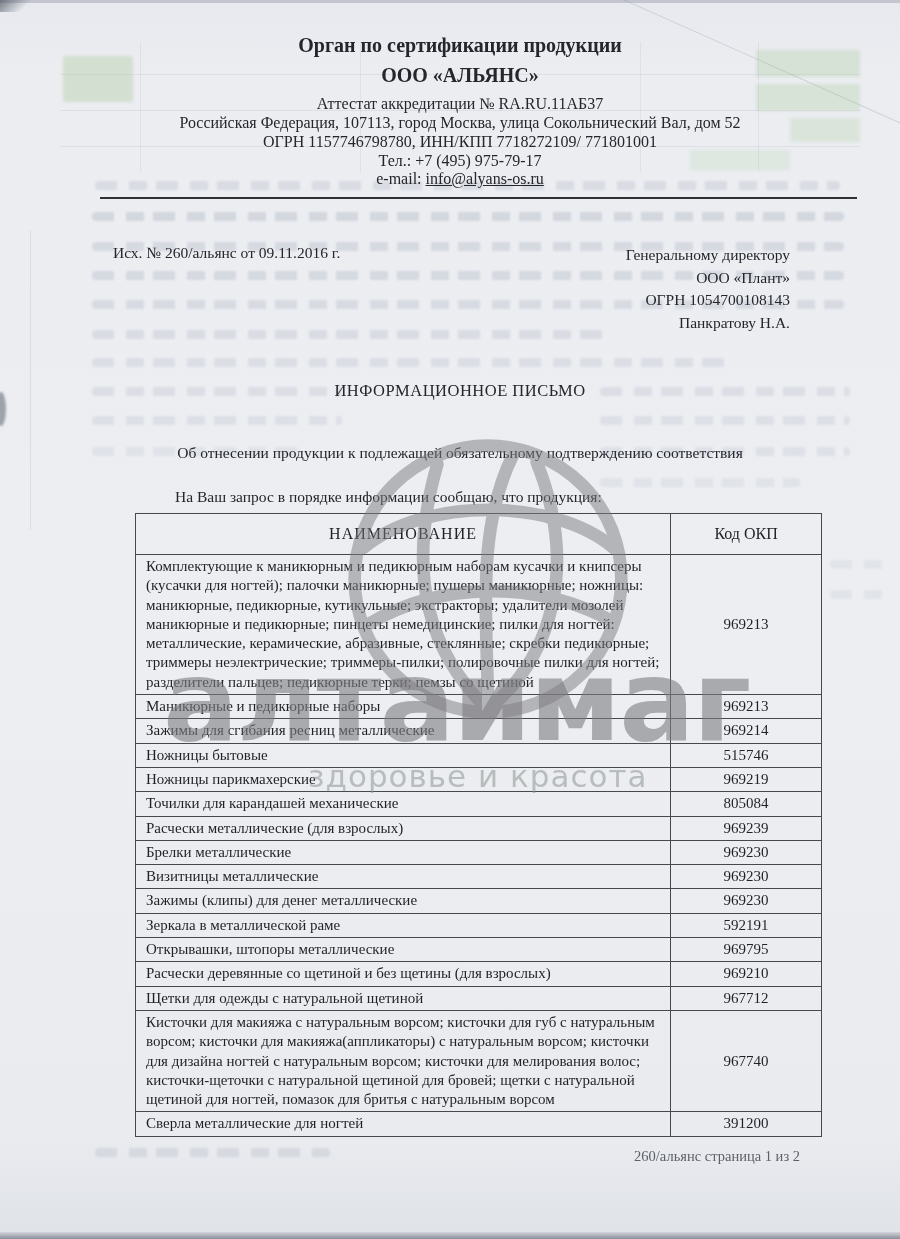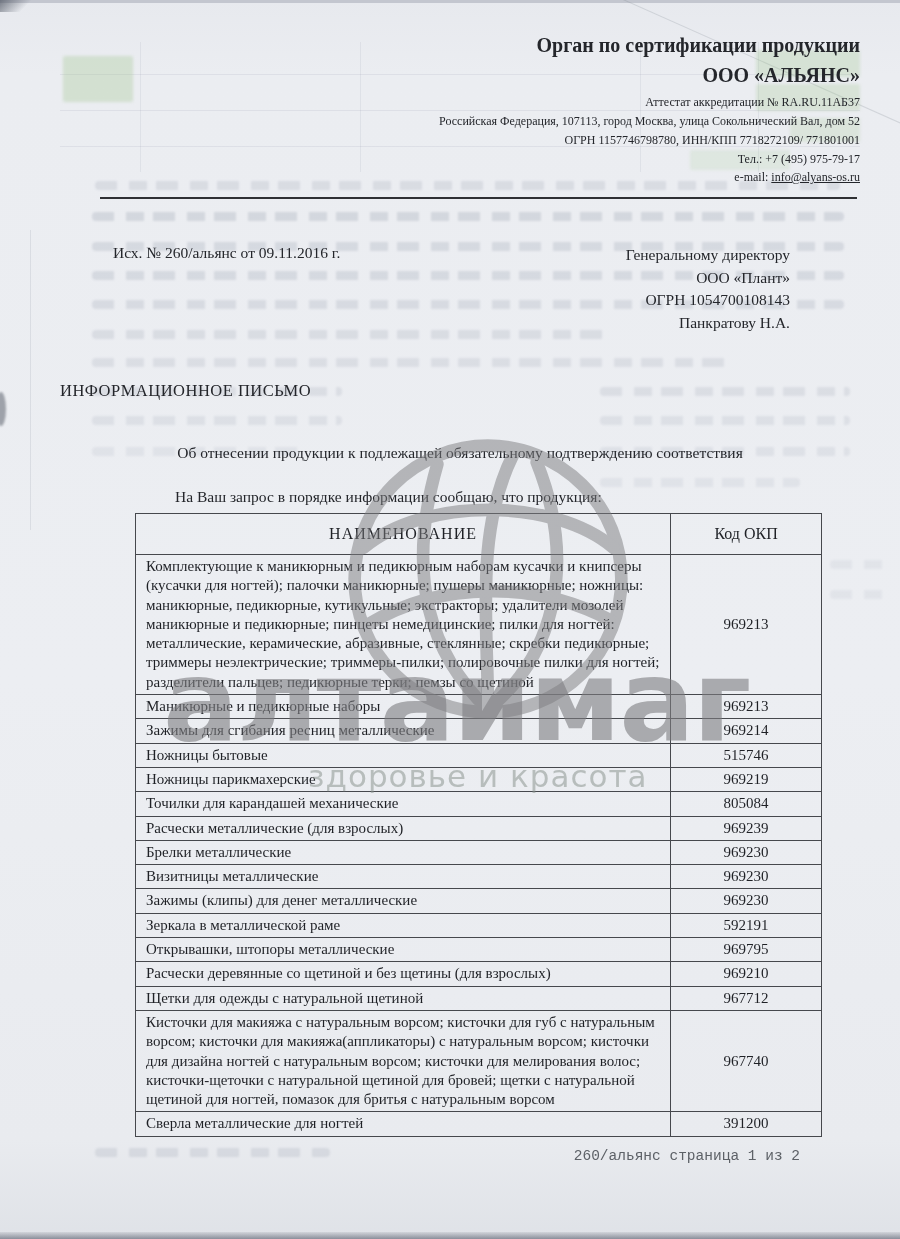--- a/index.html
+++ b/index.html
@@ -29,45 +29,45 @@
     background:rgba(140,146,158,0.18);}
 
   
   .bleed{position:absolute;height:9px;border-radius:4px;filter:blur(1.1px);
     background:repeating-linear-gradient(90deg, rgba(70,82,110,0.5) 0 22px, rgba(70,82,110,0) 22px 34px, rgba(70,82,110,0.5) 34px 52px, rgba(70,82,110,0) 52px 61px);}
   .bleed-cell{position:absolute;filter:blur(1.5px);border-radius:2px;}
   .bleed-hline{position:absolute;height:1px;background:rgba(100,110,135,0.10);}
   .bleed-vline{position:absolute;width:1px;background:rgba(100,110,135,0.09);}
 
   
-  .hdr{position:absolute;left:60px;width:800px;text-align:right;}
+  .hdr{position:absolute;left:60px;width:800px;text-align:center;}
   .hdr-bold{font-weight:bold;font-size:20px;}
-  .hdr-line{font-size:12px;}
+  .hdr-line{font-size:16px;}
   .divider{position:absolute;left:100px;top:197px;width:757px;height:2px;background:#2f3034;}
 
   .ref-out{position:absolute;left:113px;top:244px;font-size:15.5px;}
   .recipient{position:absolute;right:110px;top:244px;text-align:right;font-size:15.5px;line-height:22.5px;}
 
-  .doc-title{position:absolute;left:60px;top:381px;width:800px;text-align:left;
+  .doc-title{position:absolute;left:60px;top:381px;width:800px;text-align:center;
     font-size:16.5px;letter-spacing:0.5px;}
   .doc-subtitle{position:absolute;left:60px;top:444px;width:800px;text-align:center;font-size:15.5px;}
   .intro{position:absolute;left:175px;top:488px;font-size:15.5px;}
 
   
   table.okp{position:absolute;left:135px;top:513px;width:687px;border-collapse:collapse;
     font-size:15px;color:#1f2126;}
   table.okp th, table.okp td{border:1px solid #46484d;}
   table.okp th{font-weight:normal;font-size:16px;height:38px;text-align:center;vertical-align:middle;}
   th.h-name{letter-spacing:1px;}
   table.okp td{padding:2px 10px;line-height:19.3px;vertical-align:middle;}
   td.cell-name{width:549px;text-align:left;}
   td.cell-code{width:138px;text-align:center;}
 
   .footer-note{position:absolute;right:100px;top:1148px;
-    font-family:Liberation Mono, monospace;font-size:14.5px;color:#5d6167;}
+    font-family:Liberation Serif, serif;font-size:14.5px;color:#5d6167;}
 
   
   .wm{pointer-events:none;}
   .wm-logo{position:absolute;left:342px;top:433px;width:292px;height:292px;opacity:0.5;}
   .wm-brand{position:absolute;left:163px;top:645px;width:560px;
     font-family:"DejaVu Sans", sans-serif;font-weight:bold;font-size:112px;line-height:112px;
     color:rgba(125,125,128,0.60);letter-spacing:-2px;}
   .wm-tagline{position:absolute;left:308px;top:758px;
     font-family:"DejaVu Sans", sans-serif;font-size:31px;
     color:rgba(140,150,143,0.55);letter-spacing:1px;}

